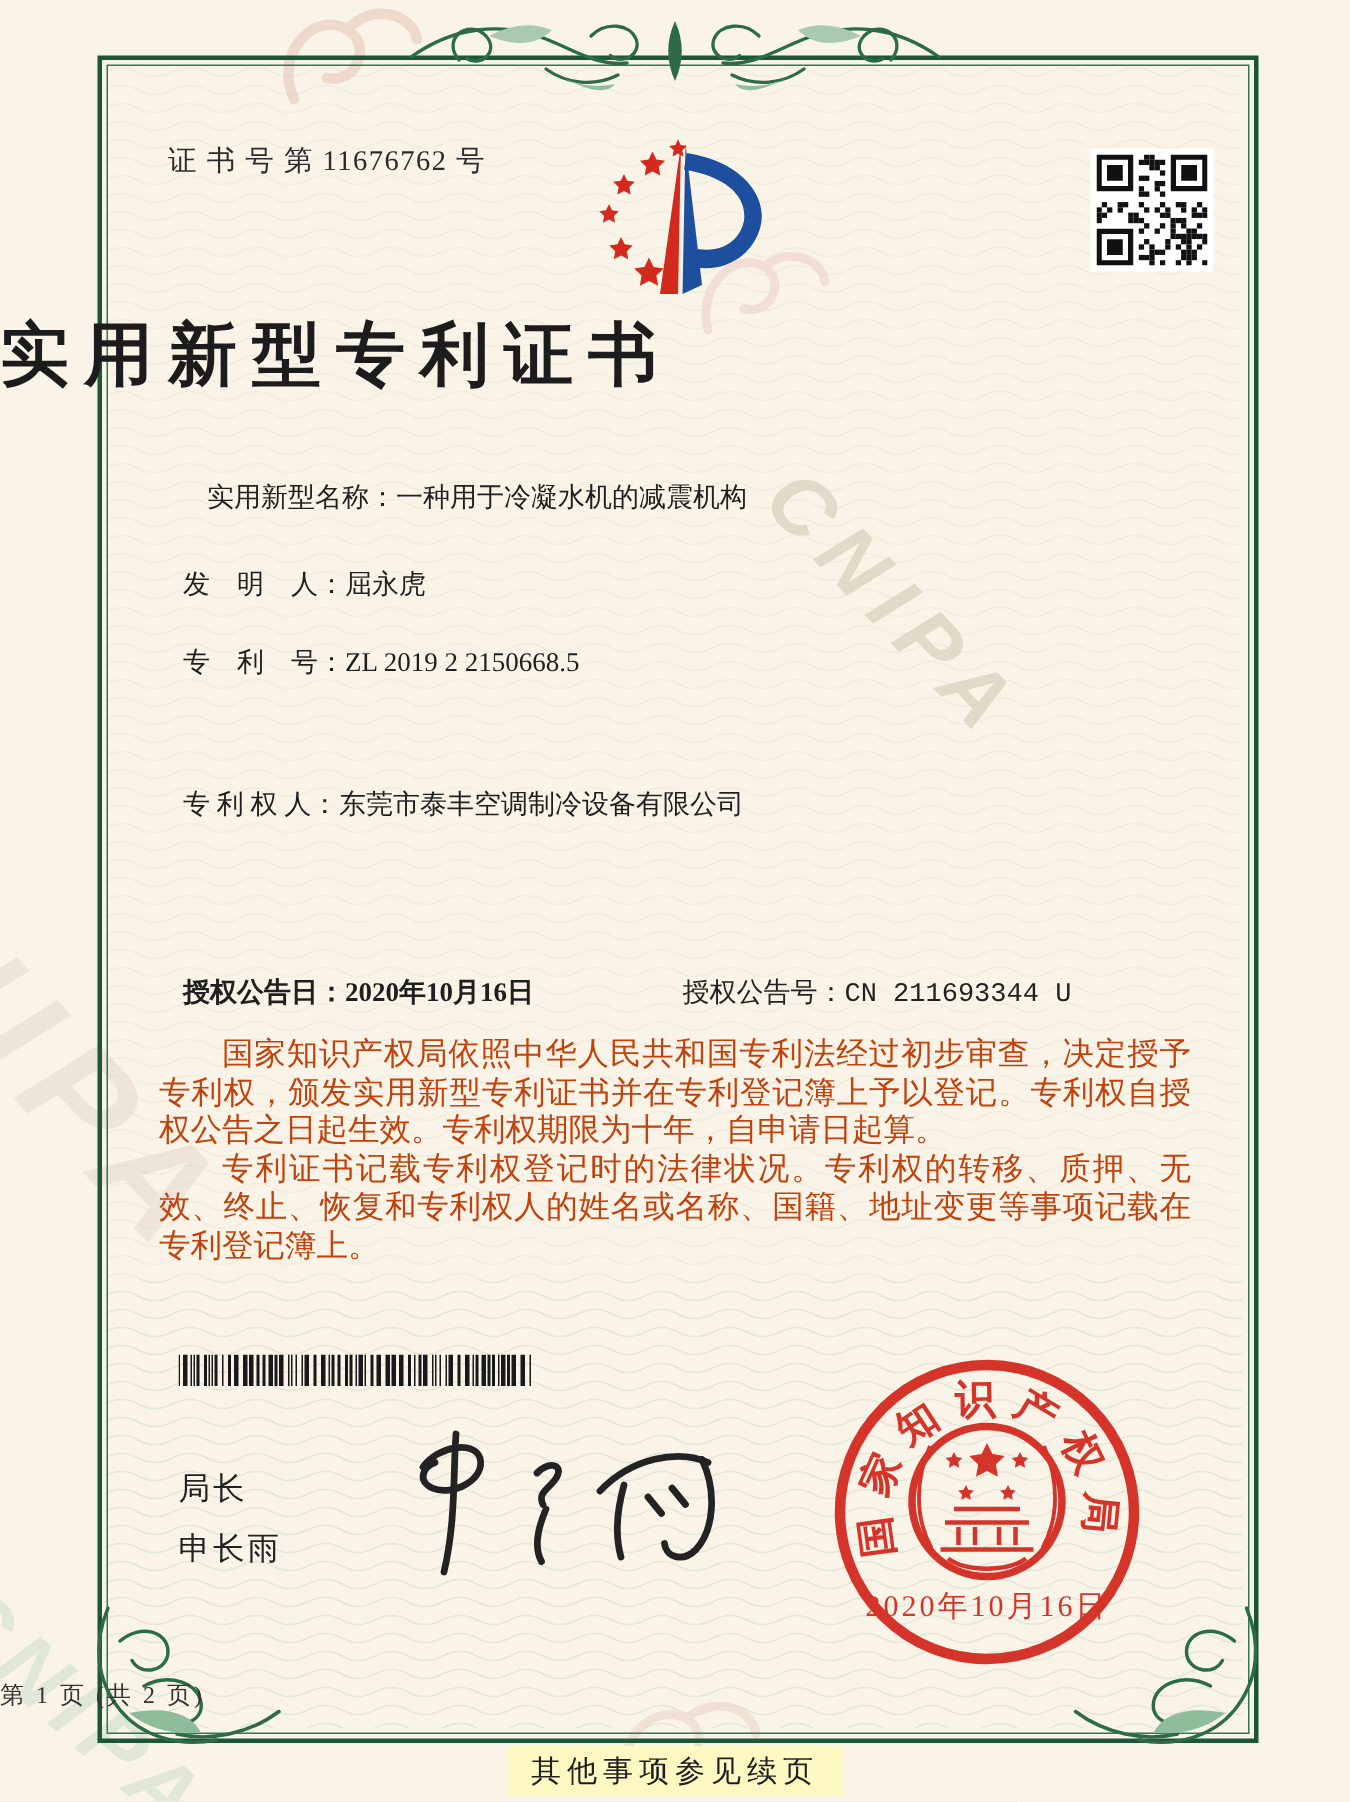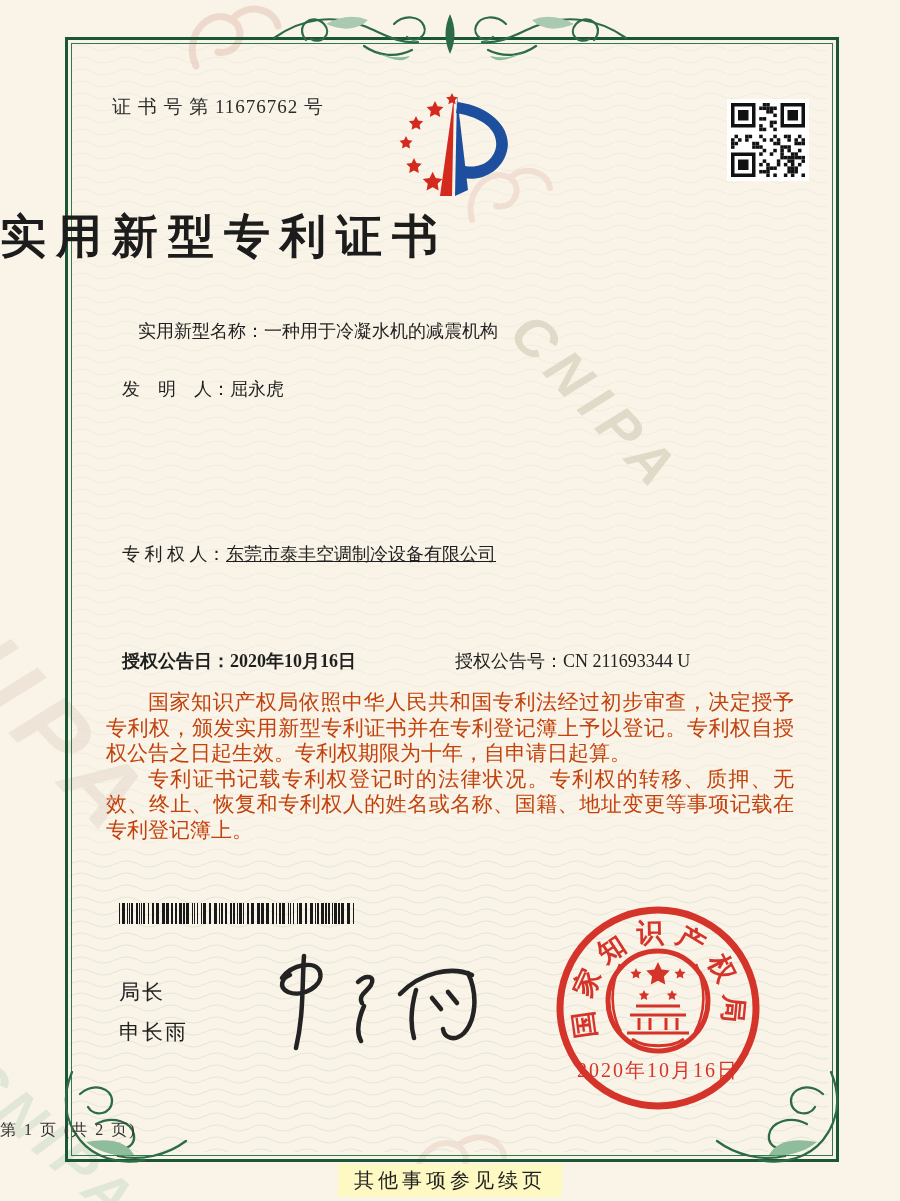--- a/index.html
+++ b/index.html
@@ -32,22 +32,22 @@
   
   .cert-no{position:absolute; left:112px; top:94px; font-size:19px; letter-spacing:1px; color:#2b2b2b;}
   .logo{position:absolute; left:388px; top:90px;}
   .qr{position:absolute; left:727px; top:99px; background:#fff; padding:4px;}
   .title{position:absolute; left:0; top:206px; width:100%; text-align:left;
      font-size:46px; font-weight:bold; letter-spacing:10px; color:#1c1c1c;}
   
   .field{position:absolute; left:122px; font-size:18px; color:#1f1f1f; white-space:nowrap;}
   .field .lbl{display:inline-block; min-width:104px;}
   .f1{top:319px;margin-left:16px;} .f2{top:377px;} .f3{top:429px;} .f4{top:487px;}
-  .f5{top:542px;text-decoration:underline;} .f6{top:593px;} .f7{top:649px;font-weight:bold;}
-  .grant-no{position:absolute; left:455px; top:649px; font-size:18px; white-space:nowrap;}
+  .f5{top:524px;} .f6{top:593px;} .f7{top:649px;font-weight:bold;}
+  .grant-no{position:absolute; left:455px; top:649px; font-size:18px; white-space:nowrap;font-family:Liberation Mono, monospace;}
   
   .body-text{position:absolute; left:106px; top:690px; width:688px;
      font-size:21px; line-height:25.5px; text-align:justify; color:#c2410c;}
   .body-text p{margin:0; text-indent:2em;}
   
   .barcode{position:absolute; left:119px; top:903px;}
   
   .signer-title{position:absolute; left:119px; top:978px; font-size:21px; letter-spacing:2px;}
   .signer-name{position:absolute; left:119px; top:1018px; font-size:21px; letter-spacing:2px;}
   .signature{position:absolute; left:258px; top:942px;}
@@ -251,20 +251,21 @@
         <path d="M0,49.5 h24.5 v24.5 h-24.5 Z M3.5,53 v17.5 h17.5 v-17.5 Z" fill-rule="evenodd"></path>
         <rect x="7" y="56.5" width="10.5" height="10.5"></rect>
       </g>
     </g>
   </svg>
 
   <div class="title">实用新型专利证书</div>
 
   <div class="field f1"><span class="lbl">实用新型名称：</span><span>一种用于冷凝水机的减震机构</span></div>
   <div class="field f2"><span class="lbl">发　明　人：</span><span>屈永虎</span></div>
+  <div class="field f3"><span class="lbl">专　利　号：</span><span>ZL 2019 2 2150668.5</span></div>
   <div class="field f5"><span class="lbl">专 利 权 人：</span><span>东莞市泰丰空调制冷设备有限公司</span></div>
   <div class="field f7"><span class="lbl">授权公告日：</span><span>2020年10月16日</span></div>
   <div class="grant-no"><span>授权公告号：</span><span>CN 211693344 U</span></div>
 
   <div class="body-text">
     <p>国家知识产权局依照中华人民共和国专利法经过初步审查，决定授予专利权，颁发实用新型专利证书并在专利登记簿上予以登记。专利权自授权公告之日起生效。专利权期限为十年，自申请日起算。</p>
     <p>专利证书记载专利权登记时的法律状况。专利权的转移、质押、无效、终止、恢复和专利权人的姓名或名称、国籍、地址变更等事项记载在专利登记簿上。</p>
   </div>
 
   <svg class="barcode" width="240" height="21">

